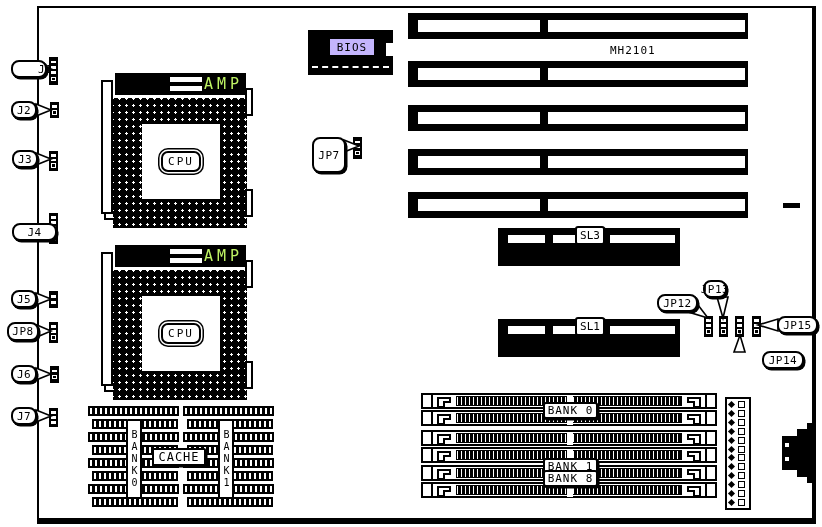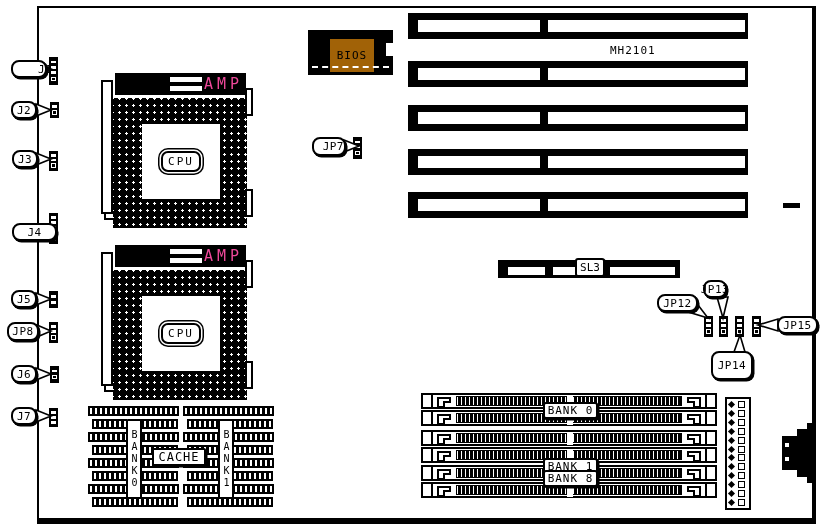--- a/index.html
+++ b/index.html
@@ -25,52 +25,52 @@
   .pin-dash{width:5px;height:2.5px;background:#fff;}
   .pin-ring{width:5px;height:4.5px;background:#000;border:1.4px solid #fff;}
 
   
   .cpu-socket{position:absolute;left:100px;top:0;width:153px;height:155px;}
   .sock-lever{position:absolute;left:1px;top:7px;width:12px;height:134px;background:#fff;border:2px solid #000;}
   .sock-foot{position:absolute;left:4px;top:139px;width:15px;height:8px;background:#fff;border:2px solid #000;}
   .amp-bar{position:absolute;left:15px;top:0;width:131px;height:22px;background:#000;}
   .amp-clip{position:absolute;left:55px;top:4px;width:32px;height:14px;display:flex;flex-direction:column;justify-content:space-between;}
   .amp-clip div{height:5px;background:#fff;}
-  .amp-text{position:absolute;right:3px;top:2px;color:#ec4899;font-size:15px;letter-spacing:4px;}
+  .amp-text{position:absolute;right:3px;top:2px;color:#bef264;font-size:15px;letter-spacing:4px;}
   .sock-body{position:absolute;left:13px;top:25px;width:134px;height:130px;background-color:#000;
     background-image:radial-gradient(circle,#fff 1.1px,rgba(0,0,0,0) 1.3px);
     background-size:7px 7px;background-position:3px 4px;}
   .sock-center{position:absolute;left:29px;top:26px;width:78px;height:75px;background:#fff;
     display:flex;align-items:center;justify-content:center;}
   .cpu-label{background:#fff;border:2px solid #000;border-radius:7px;
     box-shadow:0 0 0 1.5px #fff,0 0 0 3px #000;padding:3px 5px;font-size:11px;letter-spacing:2px;line-height:1;}
   .sock-tab{position:absolute;left:145px;width:8px;height:28px;background:#fff;border:2px solid #000;}
 
   
   .bios-chip{position:absolute;left:308px;top:30px;width:85px;height:45px;background:#000;}
-  .bios-label{position:absolute;left:22px;top:9px;width:44px;height:33px;background:#a16207;
+  .bios-label{position:absolute;left:22px;top:9px;width:44px;height:16px;background:#c4b5fd;
     display:flex;align-items:center;justify-content:center;font-size:11px;letter-spacing:1px;}
   .bios-dash{position:absolute;left:4px;top:36px;width:77px;border-top:2px dashed #fff;}
   .bios-notch{position:absolute;left:78px;top:13px;width:7px;height:13px;background:#fff;}
 
   
   .isa-bar{position:absolute;left:408px;width:340px;height:26px;background:#000;}
   .isa-w1{position:absolute;left:10px;top:7px;width:122px;height:12px;background:#fff;}
   .isa-w2{position:absolute;left:140px;top:7px;width:197px;height:12px;background:#fff;}
   .chip-text{position:absolute;left:610px;top:44px;font-size:11px;letter-spacing:1px;z-index:2;}
 
   
   .kbd{position:absolute;left:761px;top:78px;width:40px;height:125px;background:#000;}
   .kbd-dash{position:absolute;left:2px;top:2px;bottom:2px;border-left:2px dashed #fff;}
   .kbd-label{position:absolute;left:10px;top:56px;width:27px;height:15px;background:#fff;
     display:flex;align-items:center;justify-content:center;font-size:10px;}
   .kbd-tab{position:absolute;left:783px;top:203px;width:17px;height:5px;background:#000;}
 
   
-  .sl-bar{position:absolute;left:498px;width:182px;height:18px;background:#000;margin-top:32px;}
+  .sl-bar{position:absolute;left:498px;width:182px;height:38px;background:#000;}
   .sl-w{position:absolute;top:7px;height:8px;background:#fff;}
   .sl-label{position:absolute;left:77px;top:-2px;width:30px;height:19px;background:#fff;border:2px solid #000;
     border-radius:3px;display:flex;align-items:center;justify-content:center;font-size:11px;z-index:3;
     box-shadow:1px 1px 0 0 #000;}
 
   
   .simm-row{position:absolute;left:421px;width:296px;height:16px;background:#fff;border:2px solid #000;}
   .sd{position:absolute;top:0;bottom:0;width:2px;background:#000;}
   .simm-hatch{position:absolute;left:33px;right:33px;top:1px;height:10px;
     background:repeating-linear-gradient(90deg,#fff 0 1.5px,#000 1.5px 4px);border:1px solid #000;}
@@ -240,21 +240,21 @@
     <div class="sock-tab" style="top:15px;"></div>
     <div class="sock-tab" style="top:116px;"></div>
   </div>
 
   <div class="bios-chip">
     <div class="bios-label">BIOS</div>
     <div class="bios-dash"></div>
     <div class="bios-notch"></div>
   </div>
 
-  <div class="callout" style="left:312px;top:137px;width:34px;height:19px;justify-content:flex-end;">
+  <div class="callout" style="left:312px;top:137px;width:34px;height:36px;">
       <span>JP7</span>
     </div>
   <div class="pinheader" style="left:353px;top:137px;height:22px;">
       <div class="pin-dash"></div>
       <div class="pin-dash"></div>
       <div class="pin-ring"></div>
     </div>
 
   <div id="isa-slots">
       <div class="isa-bar" style="top:13px;">
@@ -281,28 +281,34 @@
   <div class="chip-text">MH2101</div>
 
   <div class="kbd-tab"></div>
 
   <div class="sl-bar" style="top:228px;">
     <div class="sl-w" style="left:10px;width:37px;"></div>
     <div class="sl-w" style="left:55px;width:24px;"></div>
     <div class="sl-w" style="left:112px;width:65px;"></div>
     <div class="sl-label">SL3</div>
   </div>
+  <div class="sl-bar" style="top:319px;">
+    <div class="sl-w" style="left:10px;width:37px;"></div>
+    <div class="sl-w" style="left:55px;width:24px;"></div>
+    <div class="sl-w" style="left:112px;width:65px;"></div>
+    <div class="sl-label">SL1</div>
+  </div>
 
   <div class="callout" style="left:657px;top:294px;width:41px;height:18px;">
       <span>JP12</span>
     </div>
   <div class="callout" style="left:703px;top:280px;width:24px;height:18px;">
       <span>JP13</span>
     </div>
-  <div class="callout" style="left:711px;top:351px;width:42px;height:29px;">
+  <div class="callout" style="left:762px;top:351px;width:42px;height:18px;">
       <span>JP14</span>
     </div>
   <div class="callout" style="left:777px;top:316px;width:41px;height:18px;">
       <span>JP15</span>
     </div>
   <div class="pinheader" style="left:704px;top:316px;height:21px;">
       <div class="pin-dash"></div>
       <div class="pin-dash"></div>
       <div class="pin-ring"></div>
     </div>

